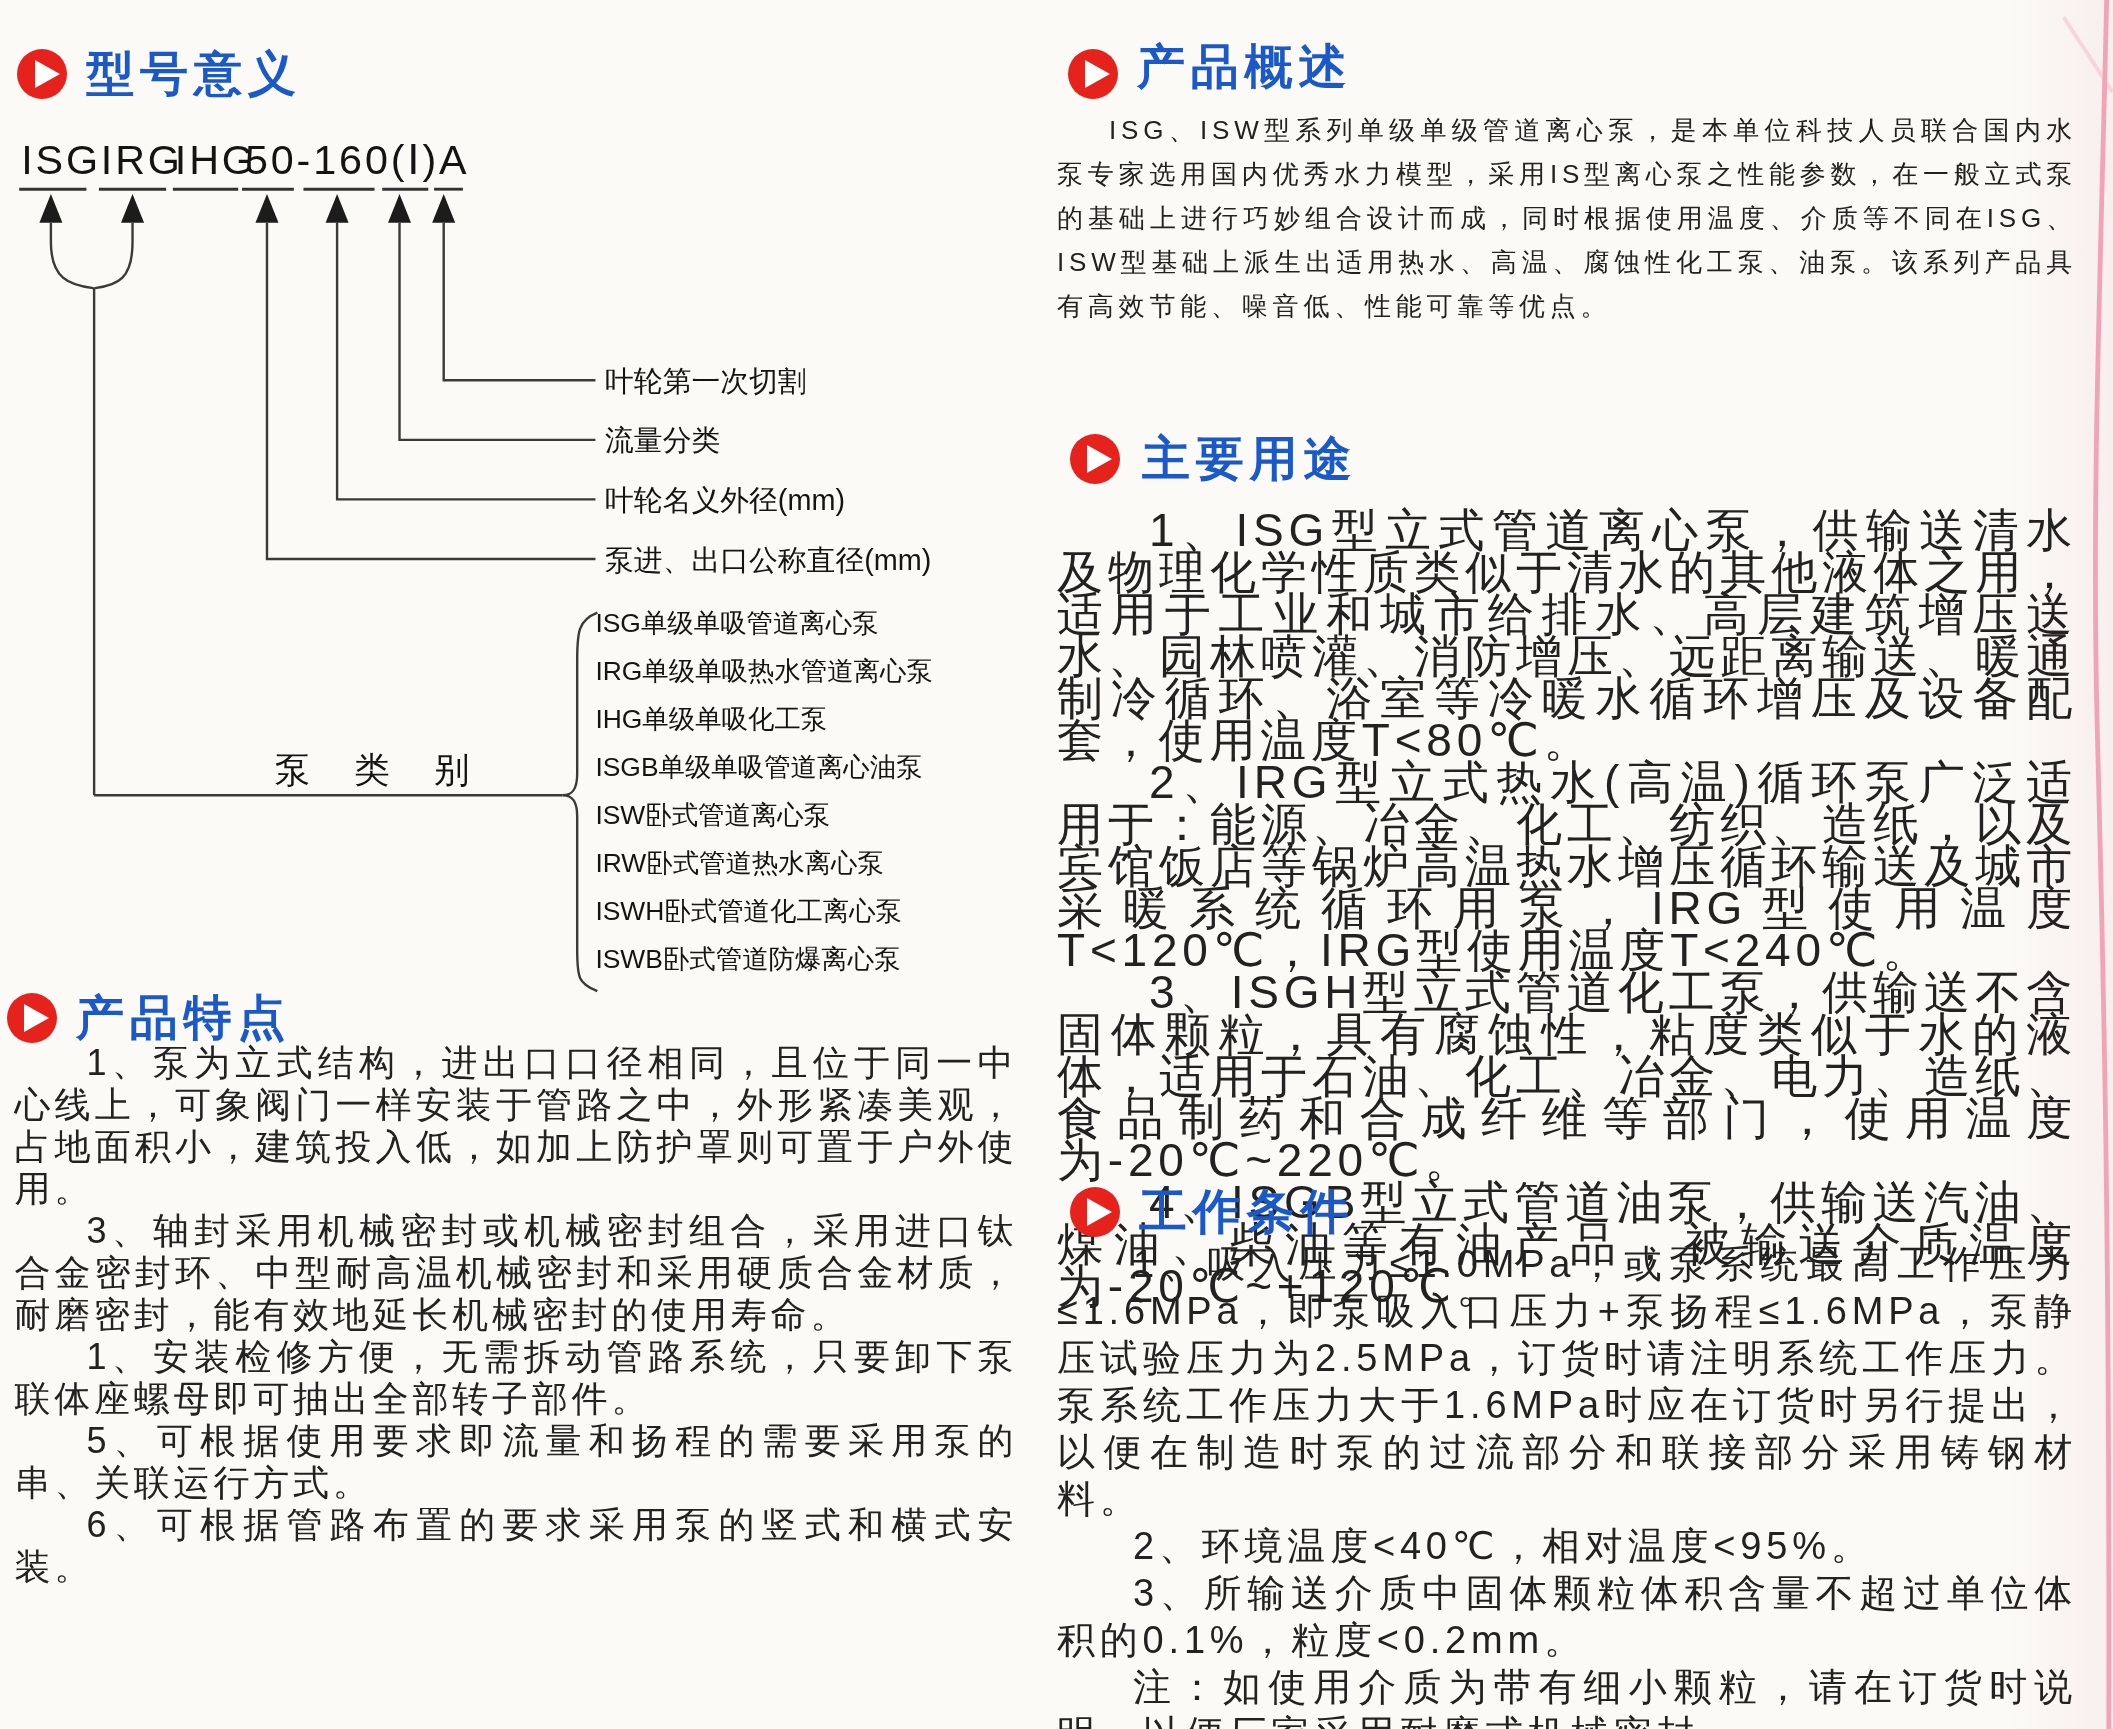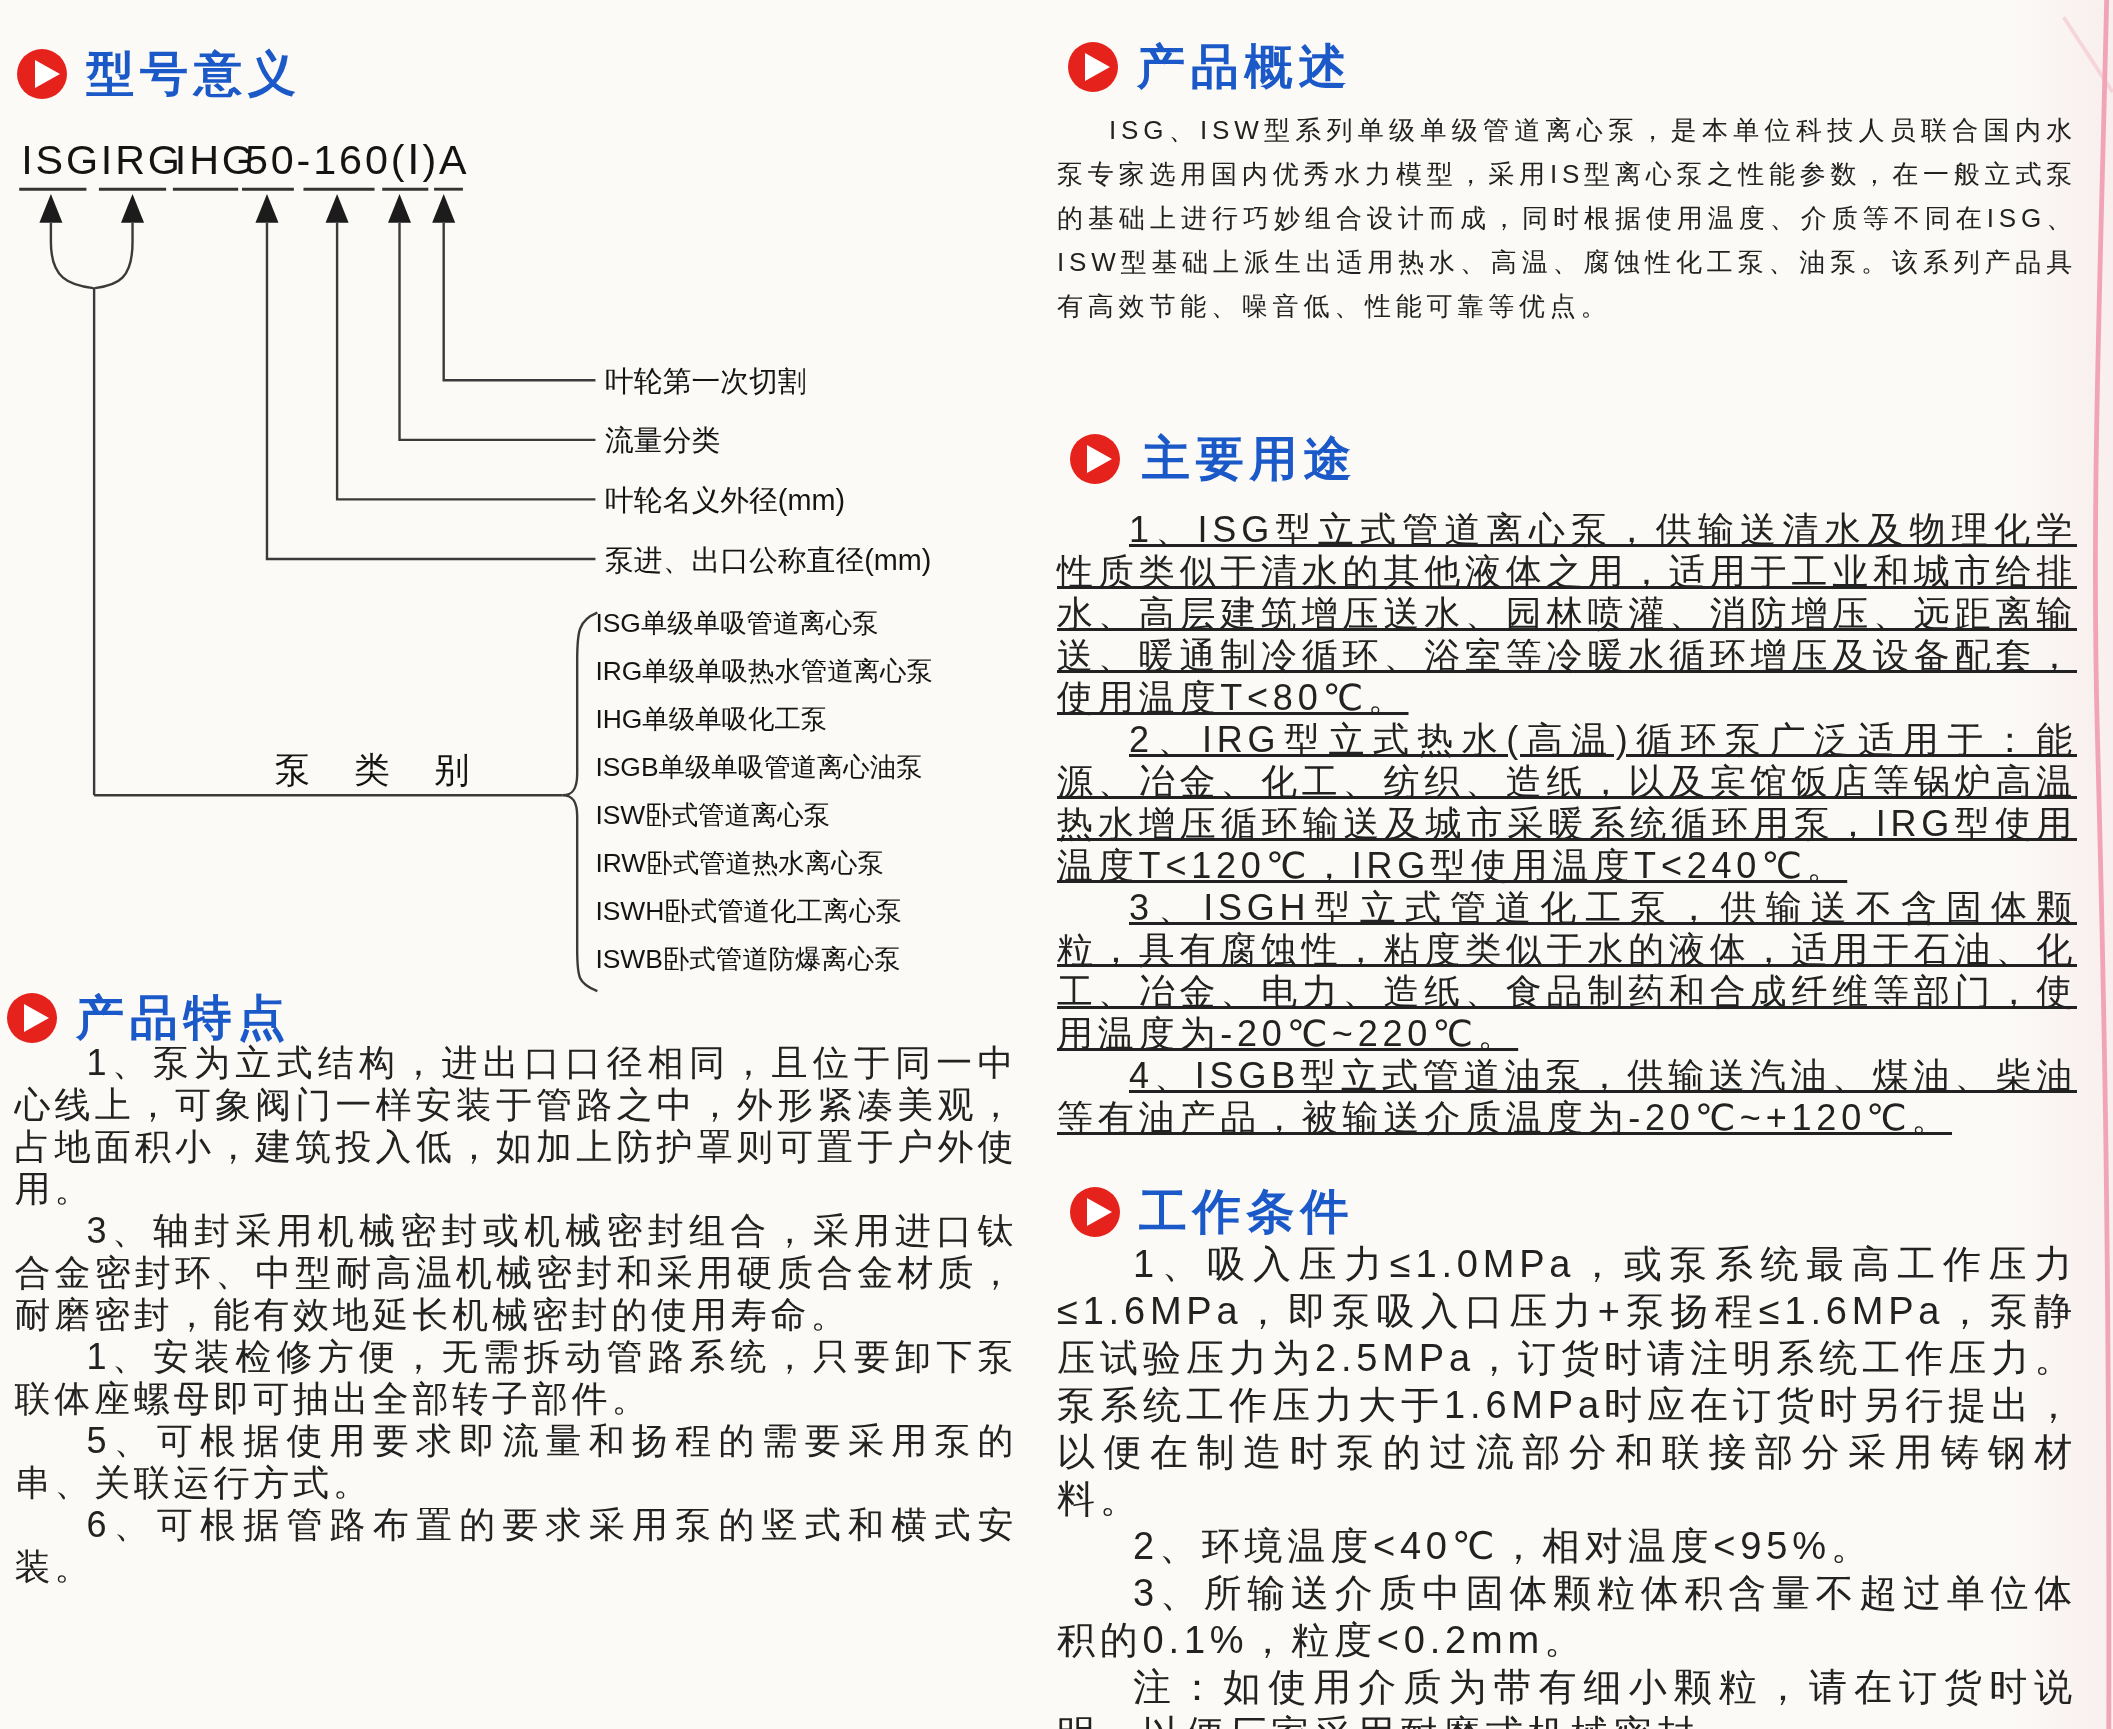--- a/index.html
+++ b/index.html
@@ -39,21 +39,21 @@
   .para-block{position:absolute;text-align:justify;}
   .para-block p{margin:0;text-indent:2em;}
   .left-col-text{
     left:14.4px;width:1003px;
     font-size:36px;letter-spacing:3.8px;line-height:42px;color:#222;
   }
   .right-col-text{
     left:1057px;width:1020px;color:#222;
   }
   .overview-para{top:108px;font-size:26px;letter-spacing:4.8px;line-height:44px;}
-  .uses-paras{top:509px;font-size:36px;letter-spacing:4.8px;line-height:42px;text-decoration:underline;}
+  .uses-paras{top:509px;font-size:46px;letter-spacing:4.8px;line-height:42px;}
   .conditions-paras{top:1241px;font-size:38px;letter-spacing:4.8px;line-height:47px;}
   .features-paras{top:1042px;}
   
   svg.diagram{position:absolute;left:0;top:0;}
   svg.diagram text{fill:#141414;}
   .mtext{font-size:43px;letter-spacing:3px;fill:#2b2b2b;}
   .callout-t{font-size:30px;}
   .pump-t{font-size:27.5px;}
   .cat-t{font-size:37px;letter-spacing:46px;}
   .dline{stroke:#3a3a3a;stroke-width:2.5;fill:none;}
@@ -133,21 +133,21 @@
   </div>
 
   <div class="para-block left-col-text features-paras">
     <p>1、泵为立式结构，进出口口径相同，且位于同一中心线上，可象阀门一样安装于管路之中，外形紧凑美观，占地面积小，建筑投入低，如加上防护罩则可置于户外使用。</p>
     <p>3、轴封采用机械密封或机械密封组合，采用进口钛合金密封环、中型耐高温机械密封和采用硬质合金材质，耐磨密封，能有效地延长机械密封的使用寿命。</p>
     <p>1、安装检修方便，无需拆动管路系统，只要卸下泵联体座螺母即可抽出全部转子部件。</p>
     <p>5、可根据使用要求即流量和扬程的需要采用泵的串、关联运行方式。</p>
     <p>6、可根据管路布置的要求采用泵的竖式和横式安装。</p>
   </div>
 
-  <div class="sec-header" style="left:1068px;top:35px;">
+  <div class="sec-header" style="left:1068px;top:35px;align-items:flex-end;">
     <span class="play-badge">
         <span class="tri"></span>
       </span>
     <span class="sec-title">产品概述</span>
   </div>
 
   <div class="para-block right-col-text overview-para">
     <p>ISG、ISW型系列单级单级管道离心泵，是本单位科技人员联合国内水泵专家选用国内优秀水力模型，采用IS型离心泵之性能参数，在一般立式泵的基础上进行巧妙组合设计而成，同时根据使用温度、介质等不同在ISG、ISW型基础上派生出适用热水、高温、腐蚀性化工泵、油泵。该系列产品具有高效节能、噪音低、性能可靠等优点。</p>
   </div>
 

